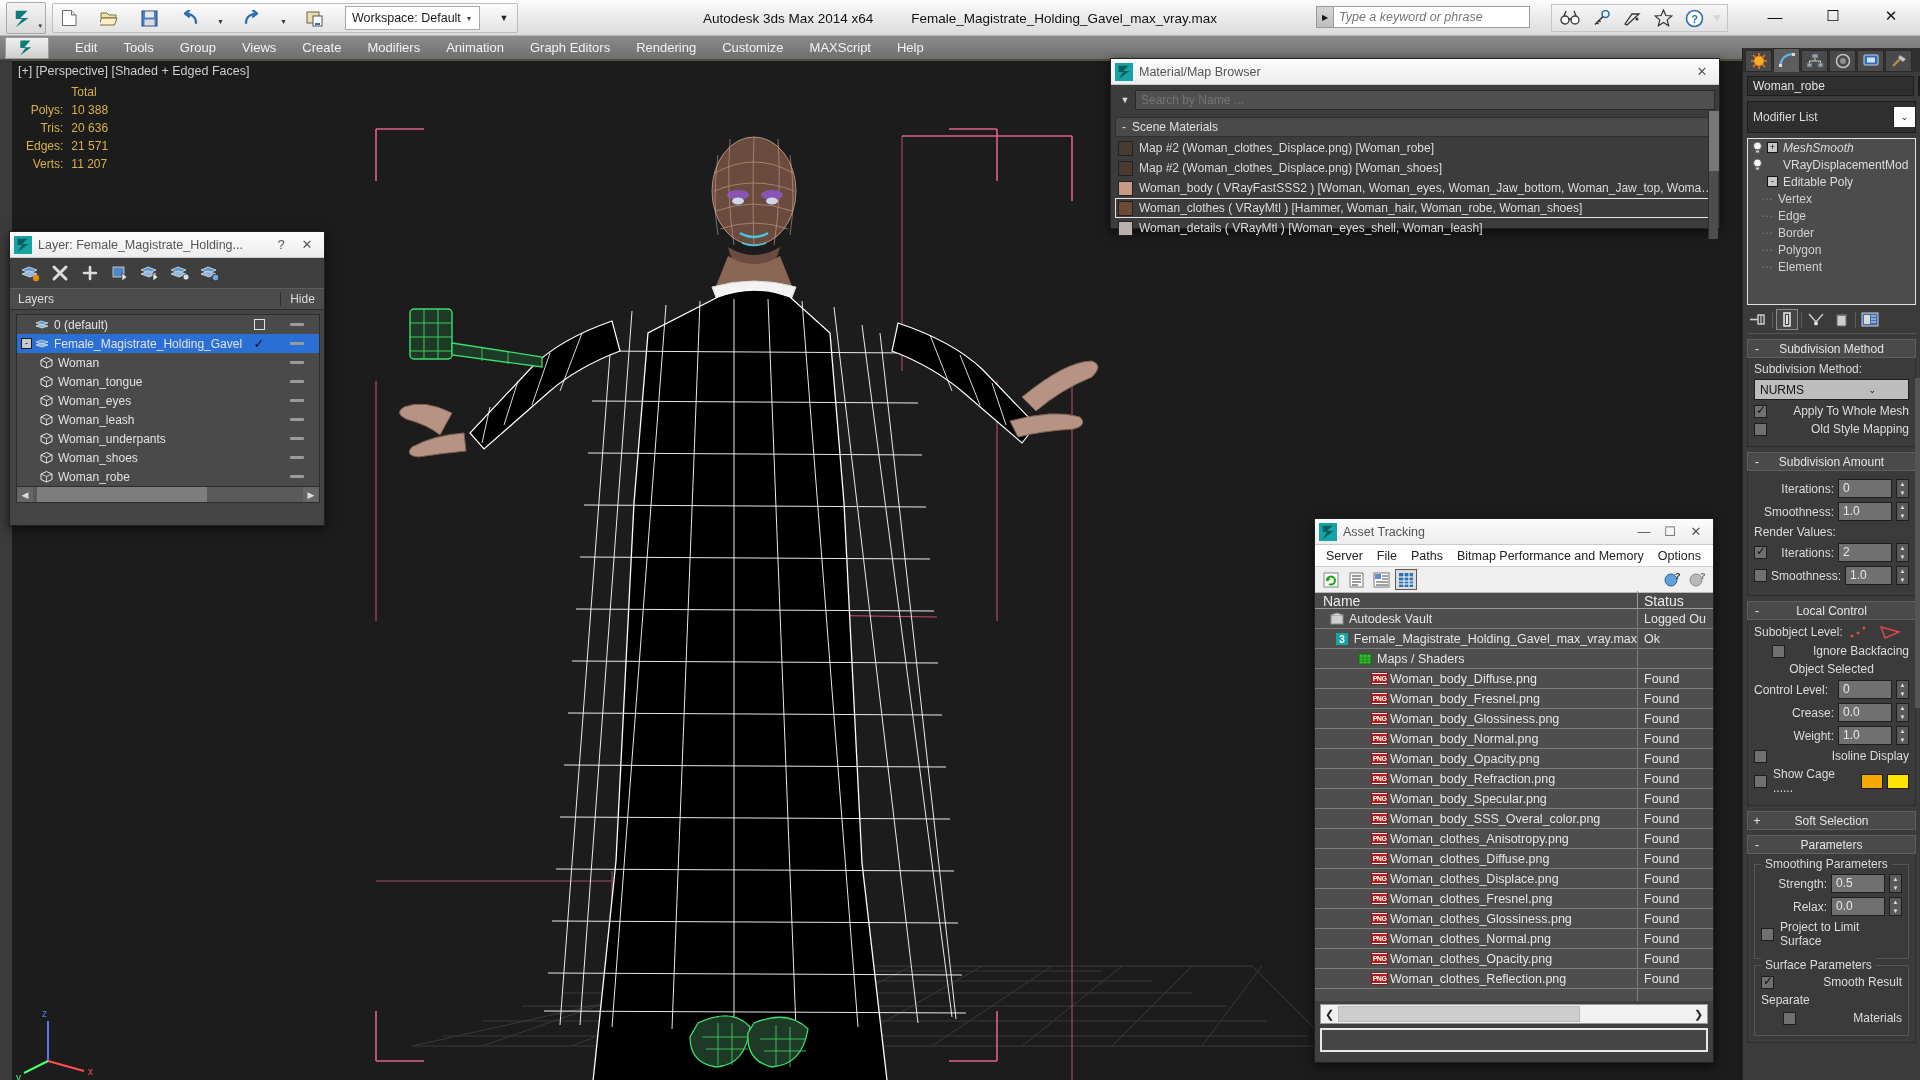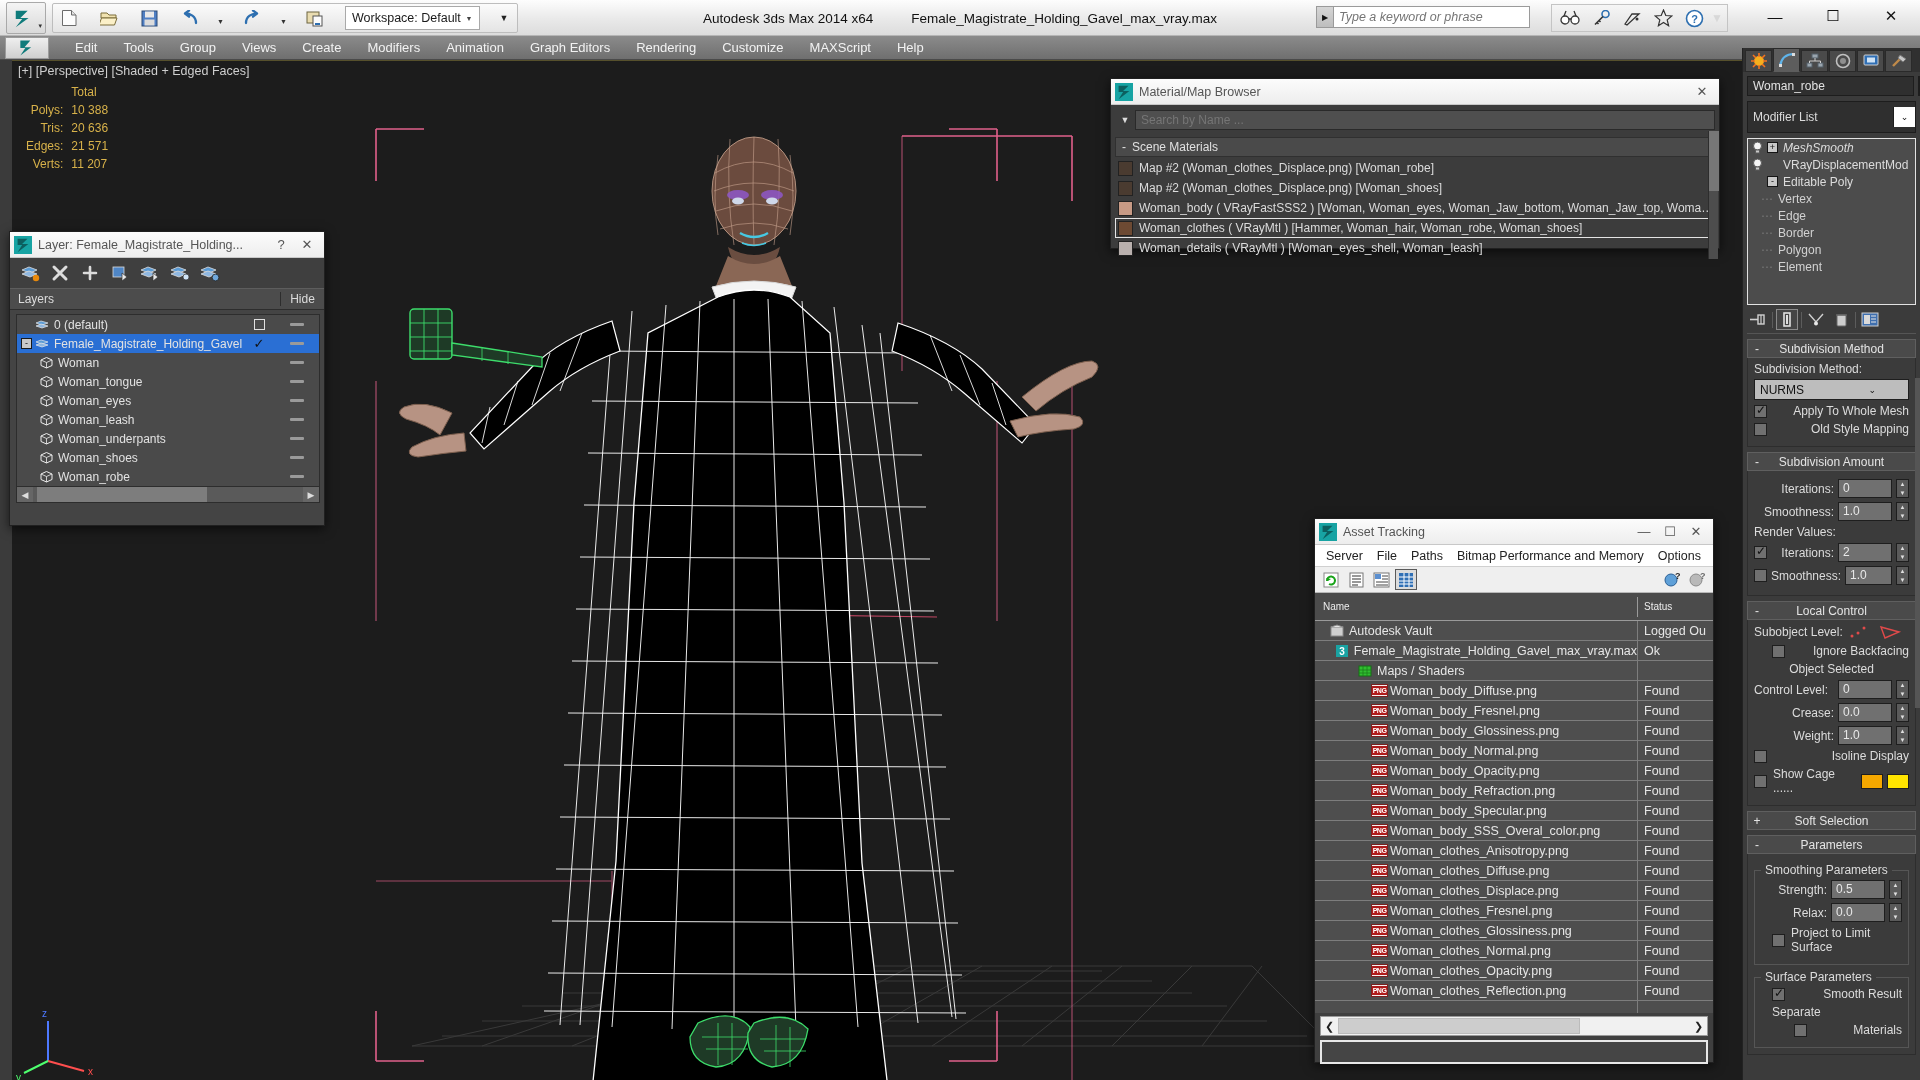--- a/index.html
+++ b/index.html
@@ -87,21 +87,21 @@
   .lrow .lchk{width:32px;display:flex;align-items:center;justify-content:center;}
   .lrow .lhide{width:44px;display:flex;align-items:center;justify-content:center;}
   .dash{width:14px;height:3px;background:#9a9a9a;border-radius:1px;}
   .hscroll{position:absolute;left:6px;bottom:22px;width:304px;height:17px;background:#5a5a5a;
      border:1px solid #2d2d2d;display:flex;align-items:center;}
   .hscroll .ar{width:16px;height:15px;display:flex;align-items:center;justify-content:center;
      font-size:9px;color:#ddd;background:#666;}
   .hscroll .thumb{height:15px;width:170px;background:#7d7d7d;margin-left:4px;}
 
   
-  #matwin{left:1110px;top:78px;width:610px;height:171px;background:#3c3c3c;}
+  #matwin{left:1110px;top:58px;width:610px;height:171px;background:#3c3c3c;}
   .mat-search{height:22px;margin:4px 4px 0 4px;display:flex;align-items:center;}
   .mat-search .flt{width:20px;height:20px;display:flex;align-items:center;justify-content:center;
      font-size:9px;color:#ddd;}
   .mat-search input{flex:1;height:20px;background:#4f4f4f;border:1px solid #2a2a2a;
      color:#c9c9c9;font-size:12px;padding:0 5px;font-family:"Liberation Sans",sans-serif;}
   .mat-group{margin:6px 4px 0 4px;height:20px;background:#4a4a4a;border:1px solid #303030;
      display:flex;align-items:center;font-size:12px;color:#e0e0e0;}
   .mat-group .mn{width:16px;text-align:center;}
   .mat-list{margin:1px 4px 0 4px;}
   .mrow{height:20px;display:flex;align-items:center;font-size:12px;color:#dcdcdc;
@@ -117,22 +117,22 @@
   #assetwin{left:1314px;top:518px;width:400px;height:545px;background:#3f3f3f;}
   .at-menu{height:22px;background:#fff;border-bottom:1px solid #d0d0d0;display:flex;
      align-items:center;padding-left:4px;}
   .at-menu .mi{padding:0 7px;height:20px;line-height:20px;font-size:12.5px;color:#222;}
   .at-tools{height:26px;background:#efefef;border-bottom:1px solid #b8b8b8;display:flex;
      align-items:center;gap:3px;padding:0 5px;}
   .at-tools .ic{width:22px;height:21px;display:flex;align-items:center;justify-content:center;
      border:1px solid transparent;}
   .at-tools .ic.on{border:1px solid #5a5a5a;background:#dcdcdc;}
   .at-tools .spacer{flex:1;}
-  .at-head{height:28px;background:#4b4b4b;border-bottom:1px solid #9a9a9a;display:flex;
-     align-items:center;font-size:10px;color:#ececec;}
+  .at-head{height:16px;background:#4b4b4b;border-bottom:1px solid #9a9a9a;display:flex;
+     align-items:center;font-size:14px;color:#ececec;}
   .at-head .h1{flex:1;padding-left:8px;border-right:1px solid #9a9a9a;height:20px;line-height:20px;}
   .at-head .h2{width:75px;padding-left:6px;}
   .at-body{height:392px;overflow:hidden;background:#4e4e4e;}
   .arow{height:20px;display:flex;align-items:center;font-size:12.5px;color:#e6e6e6;
      border-bottom:1px solid #7d7d7d;}
   .arow .an{flex:1;display:flex;align-items:center;overflow:hidden;white-space:nowrap;
      border-right:1px solid #7d7d7d;height:20px;}
   .arow .as{width:75px;padding-left:6px;white-space:nowrap;overflow:hidden;}
   .aico{width:16px;height:14px;margin-right:4px;flex:0 0 auto;}
   .pngico{width:17px;height:13px;background:#f2f2f2;border:1px solid #7a2020;position:relative;
@@ -192,21 +192,21 @@
      flex:0 0 auto;}
   .ck.on::after{content:"✓";position:absolute;left:1px;top:-3px;font-size:12px;color:#111;}
   .numrow{display:flex;align-items:center;gap:4px;margin:4px 0;font-size:12px;color:#dcdcdc;
      justify-content:flex-end;}
   .numrow .nlab{white-space:nowrap;}
   .numfld{width:54px;height:19px;background:#707070;border:1px solid #1e1e1e;color:#e8e8e8;
      font-size:12px;padding:0 4px;line-height:17px;}
   .spin{width:13px;height:19px;background:#5a5a5a;border:1px solid #1e1e1e;display:flex;
      flex-direction:column;align-items:center;justify-content:space-around;flex:0 0 auto;}
   .spin i{font-size:6px;font-style:normal;color:#e0e0e0;line-height:6px;}
-  .grp{border:1px solid #565656;margin-top:12px;padding:5px 6px 6px 17px;position:relative;}
+  .grp{border:1px solid #565656;margin-top:6px;padding:5px 6px 6px 6px;position:relative;}
   .grp>.gt{position:absolute;top:-8px;left:6px;background:#3b3b3b;padding:0 4px;font-size:12px;
      color:#dcdcdc;}
   .swatches{display:flex;gap:4px;}
   .swatches i{width:22px;height:15px;display:block;border:1px solid #1e1e1e;}
   .panelscroll{position:absolute;right:0;top:330px;width:5px;height:330px;background:#555;}
 </style>
 </head>
 <body>
 
 <div class="titlebar">

